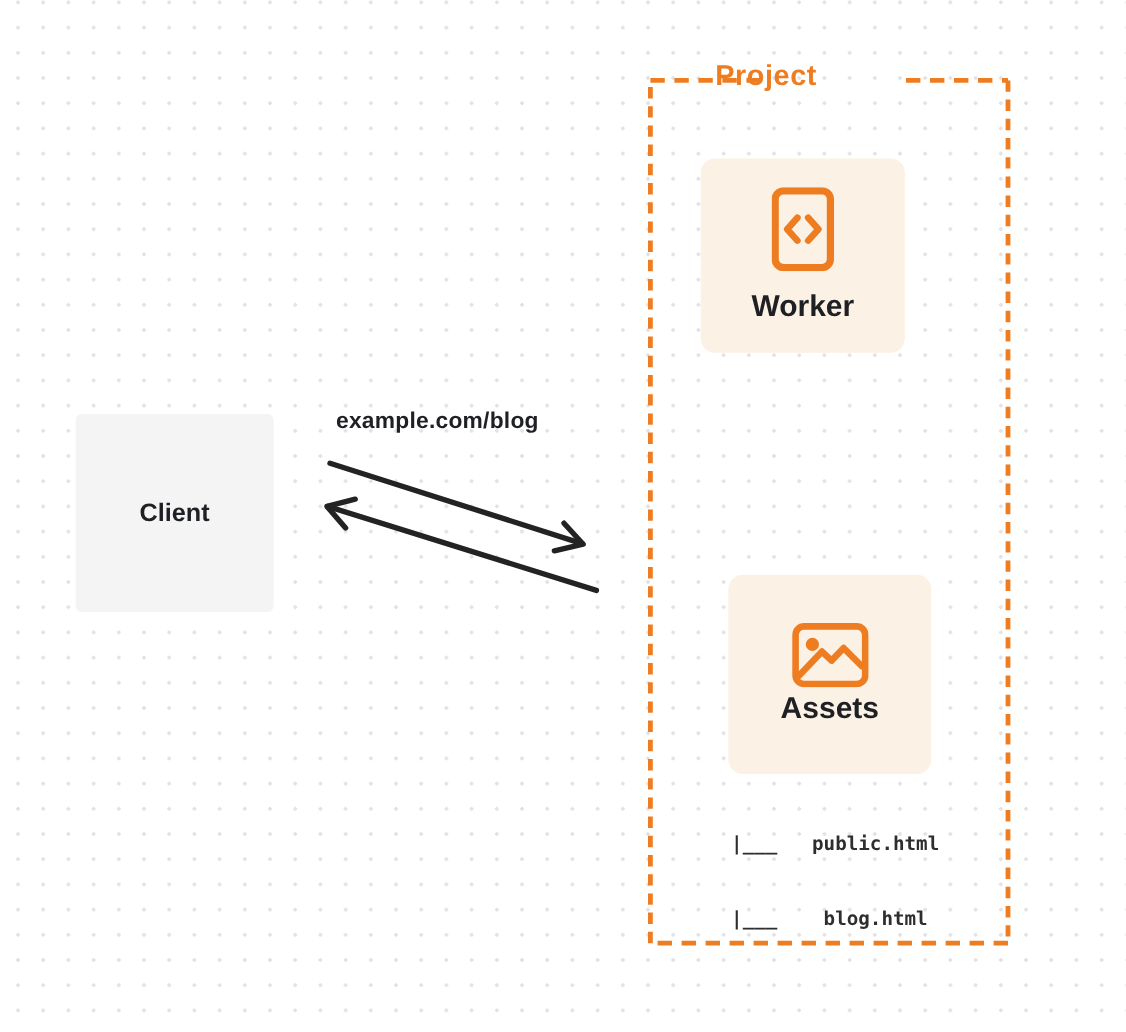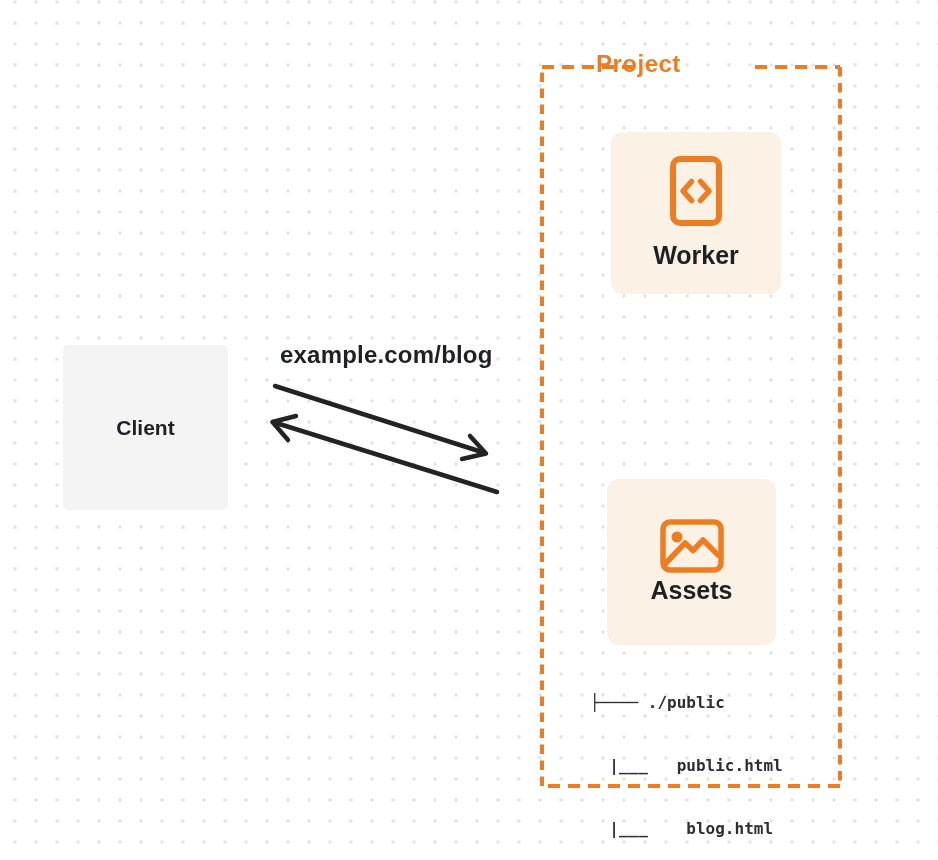--- a/index.html
+++ b/index.html
@@ -47,31 +47,31 @@
     background:var(--client-bg);
     border-radius:5px;
     display:flex; align-items:center; justify-content:center;
   }
   .client-box .label{
     font-size:21px; font-weight:700; color:var(--text-dark);
   }
 
   .url-label{
     left:280px; top:341px;
-    font-size:24px; font-weight:700; color:var(--text-dark);
+    font-size:19px; font-weight:700; color:var(--text-dark);
     letter-spacing:0.2px;
   }
 
   .card{
     background:var(--card-bg);
     border-radius:12px;
     display:flex; flex-direction:column;
     align-items:center; justify-content:center;
   }
-  .worker-card{ left:611px; top:132px; width:170px; height:162px; gap:15px; }
+  .worker-card{ left:584px; top:132px; width:170px; height:162px; gap:15px; }
   .assets-card{ left:607px; top:479px; width:169px; height:166px; gap:3px; }
   .card .label{
     font-size:25px; font-weight:700; color:var(--text-dark);
   }
   .icon-stroke{ stroke:var(--accent); fill:none; }
   .icon-fill{ fill:var(--accent); }
 
   .file-tree{
     left:590px; top:650px;
     font-family:"DejaVu Sans Mono", monospace;
@@ -122,17 +122,16 @@
 <div class="abs card assets-card">
   <svg width="64" height="54" viewBox="0 0 64 54" aria-hidden="true">
     <rect class="icon-stroke" x="3" y="3" width="58" height="48" rx="7" stroke-width="5.5"></rect>
     <circle class="icon-fill" cx="17" cy="18" r="5.5"></circle>
     <polyline class="icon-stroke" points="6,44 25,24 33,31.5 43,21 58,36" stroke-width="5.5" stroke-linecap="round" stroke-linejoin="round"></polyline>
   </svg>
   <span class="label">Assets</span>
 </div>
 
 <div class="abs file-tree">
-  <div>├──── ./public</div>
   <div>  |___   public.html</div>
   <div>  |___    blog.html</div>
   
 </div>
 
 </body></html>

